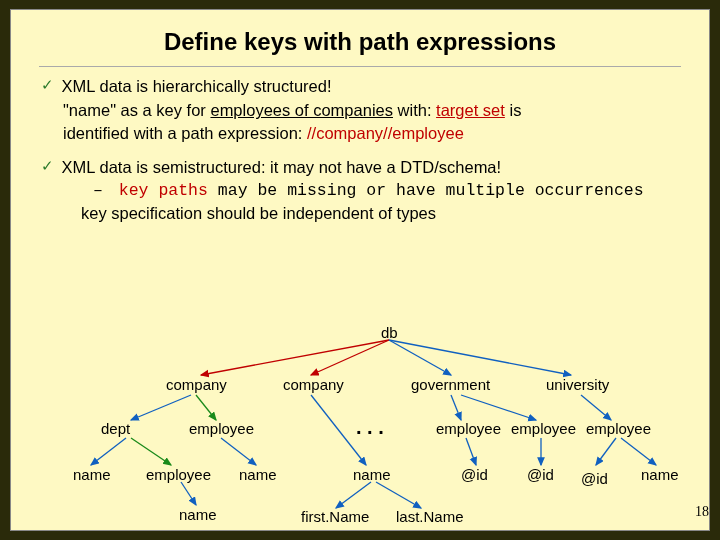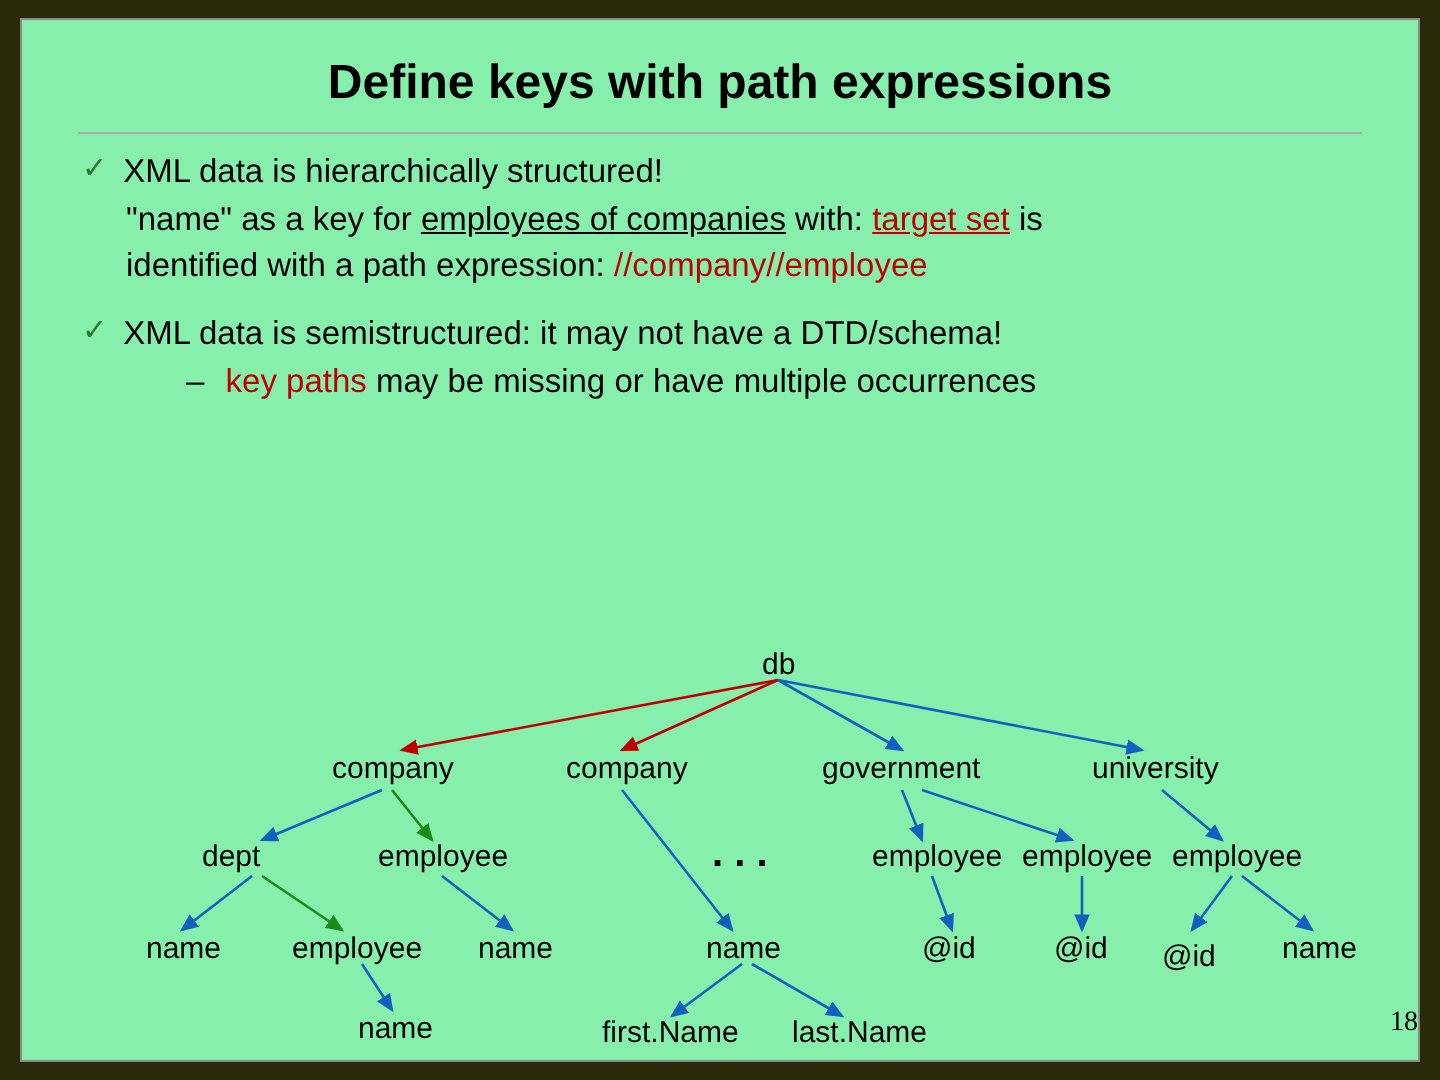--- a/index.html
+++ b/index.html
@@ -8,21 +8,21 @@
     height: 540px;
     background: #2a2a0a;
     display: flex;
     align-items: center;
     justify-content: center;
     font-family: Arial, sans-serif;
   }
   .slide {
     width: 700px;
     height: 522px;
-    background: #86efac;
+    background: #fef9c3;
     border: 1px solid #888;
     position: relative;
     padding: 18px 28px 10px 28px;
   }
   .title {
     font-family: "Comic Sans MS", cursive, sans-serif;
     font-size: 24px;
     font-weight: bold;
     text-align: center;
     color: #000;
@@ -43,21 +43,21 @@
     margin-bottom: 2px;
   }
   .check {
     color: #2a7a2a;
     font-size: 15px;
     margin-right: 8px;
     margin-left: 2px;
     flex-shrink: 0;
   }
   .indent1 { padding-left: 24px; }
-  .indent2 { padding-left: 54px; }
+  .indent2 { padding-left: 54px; font-family: Liberation Mono, monospace; }
   .u { text-decoration: underline; }
   .red { color: #c00000; }
   .block2 { margin-top: 12px; }
   .dash { margin-right: 6px; }
   .diagram {
     position: absolute;
     left: 0;
     top: 310px;
     width: 700px;
     height: 200px;
@@ -108,20 +108,23 @@
       <span>identified with a path expression: </span><span class="red">//company//employee</span>
     </div>
 
     <div class="bullet-row block2">
       <span class="check">✓</span>
       <span>XML data is semistructured: it may not have a DTD/schema!</span>
     </div>
     <div class="indent2">
       <span class="dash">–</span>
       <span class="red">key paths</span><span> may be missing or have multiple occurrences</span>
+    </div>
+    <div class="indent1" style="padding-left:42px">
+      <span>key specification should be independent of types</span>
     </div>
   </div>
 
   <div class="diagram">
     <svg class="edges">
       <defs>
         <marker id="arr-blue" markerWidth="7" markerHeight="7" refX="6" refY="3" orient="auto">
           <path d="M0,0 L7,3 L0,6 Z" fill="#1060c0"></path>
         </marker>
         <marker id="arr-red" markerWidth="7" markerHeight="7" refX="6" refY="3" orient="auto">

